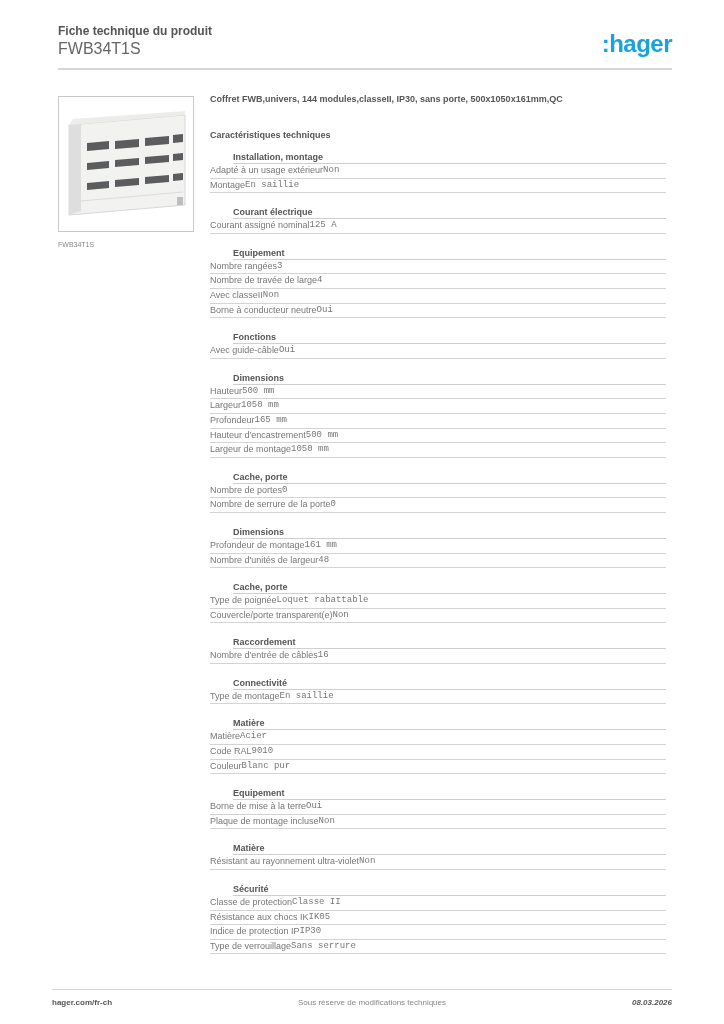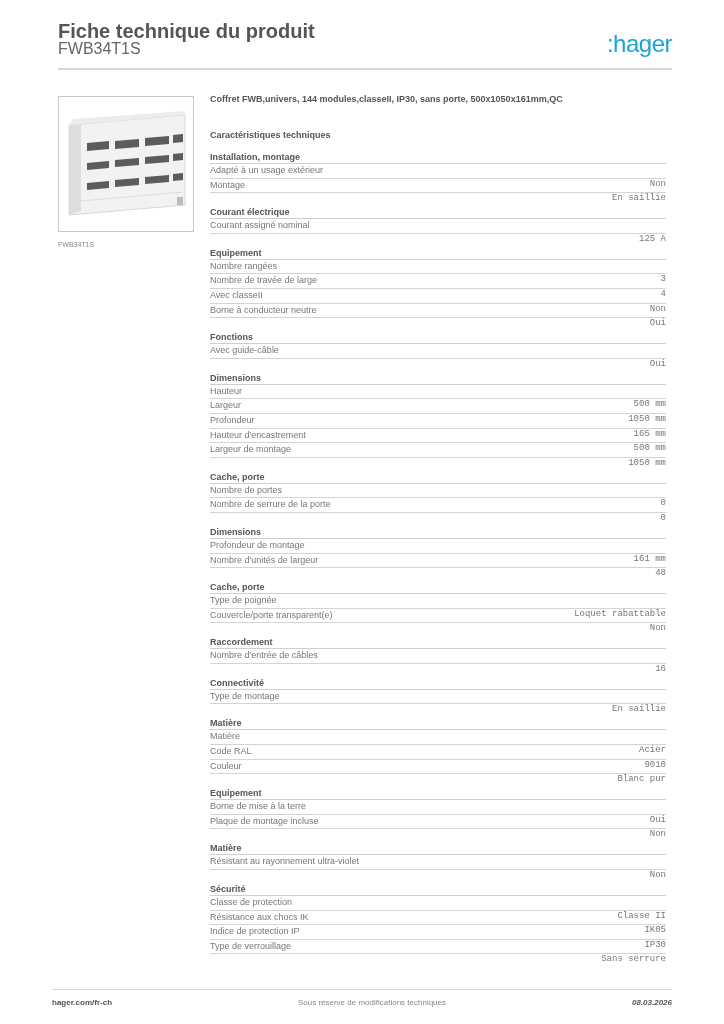--- a/index.html
+++ b/index.html
@@ -4,33 +4,33 @@
   <style>
     * { box-sizing: border-box; margin: 0; padding: 0; }
     html, body {
       width: 724px; height: 1024px; background: #ffffff;
       font-family: "Liberation Sans", sans-serif; color: #666;
       overflow: hidden;
     }
     .page { position: relative; width: 724px; height: 1024px; }
 
     .header { position: absolute; left: 58px; top: 22px; width: 614px; height: 48px; border-bottom: 2px solid #d6d6d6; }
-    .doc-title { font-size: 20px; font-weight: bold; color: #555; line-height: 18px; }
+    .doc-title { font-size: 12px; font-weight: bold; color: #555; line-height: 18px; }
     .doc-subtitle { font-size: 16px; color: #666; line-height: 18px; }
-    .logo { position: absolute; right: 0; top: 8px; font-size: 24px; font-weight: normal; color: #19a3dd; letter-spacing: -0.5px; }
+    .logo { position: absolute; right: 0; top: 8px; font-size: 24px; font-weight: bold; color: #19a3dd; letter-spacing: -0.5px; }
 
     .image-box { position: absolute; left: 58px; top: 96px; width: 136px; height: 136px; border: 1px solid #c9c9c9; background: #fff; }
     .image-caption { position: absolute; left: 58px; top: 241px; font-size: 7px; color: #888; }
 
     .main { position: absolute; left: 210px; top: 94px; width: 456px; }
     .product-desc { font-size: 9px; font-weight: bold; color: #555; height: 14px; }
     .section-title { font-size: 9px; font-weight: bold; color: #555; margin-top: 22px; margin-bottom: 2px; }
     .group { margin-top: 12px; }
-    .group-title { font-size: 9px; font-weight: bold; color: #555; height: 14px; line-height: 14px; border-bottom: 1px solid #cfcfcf; }
-    .row { display: flex; height: 14.6px; line-height: 13.6px; font-size: 9px; color: #777; border-bottom: 1px solid #d4d4d4; flex-direction: column; }
+    .group-title { font-size: 9px; font-weight: bold; color: #555; height: 14px; line-height: 14px; border-bottom: 1px solid #cfcfcf; margin-left: 23px; }
+    .row { display: flex; height: 14.6px; line-height: 13.6px; font-size: 9px; color: #777; border-bottom: 1px solid #d4d4d4; }
     .row .v { text-align: right; font-family: Liberation Mono, monospace; }
 
     .footer { position: absolute; left: 52px; top: 989px; width: 620px; border-top: 1px solid #d6d6d6; }
     .footer-inner { display: flex; justify-content: space-between; padding-top: 8px; font-size: 8px; }
     .footer-left { font-weight: bold; color: #555; }
     .footer-center { color: #888; }
     .footer-right { font-weight: bold; color: #555; font-style: italic; }
   </style>
 </head>
 <body>

